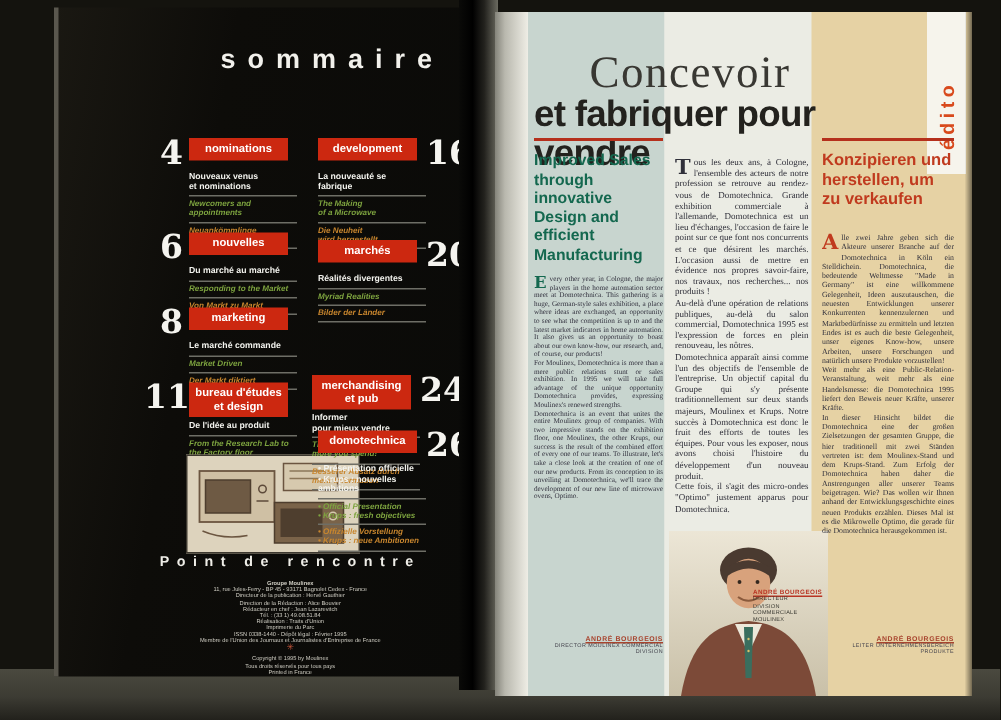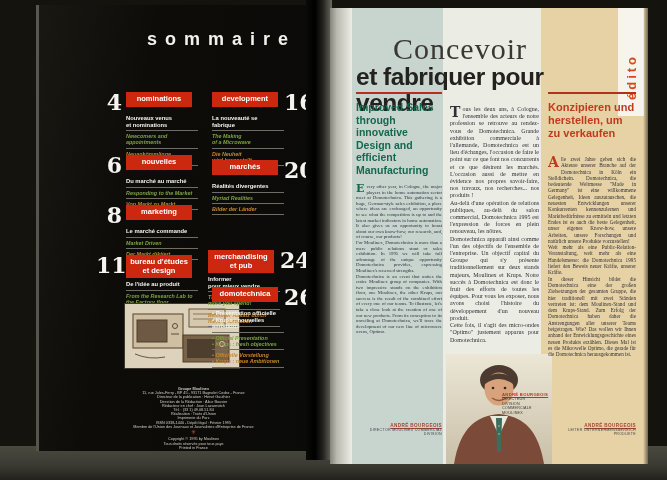--- a/index.html
+++ b/index.html
@@ -224,20 +224,21 @@
         <div class="l-fr">• Présentation officielle
 • Krups : nouvelles
   ambitions</div>
         <div class="l-en">• Official Presentation
 • Krups : fresh objectives</div>
         <div class="l-de">• Offizielle Vorstellung
 • Krups : neue Ambitionen</div>
       </div>
     </div>
 
+    <div class="meeting">Point de rencontre</div>
 
     <div class="masthead">
       <div>Groupe Moulinex</div>
       <div>11, rue Jules-Ferry - BP 45 - 93171 Bagnolet Cedex - France</div>
       <div>Directeur de la publication : Hervé Gauthier</div>
       <div>Direction de la Rédaction : Alice Bouvier</div>
       <div>Rédacteur en chef : Jean Lazarevitch</div>
       <div>Tél. : (33 1) 49.08.51.84</div>
       <div>Réalisation : Traits d'Union</div>
       <div>Imprimerie du Parc</div>

